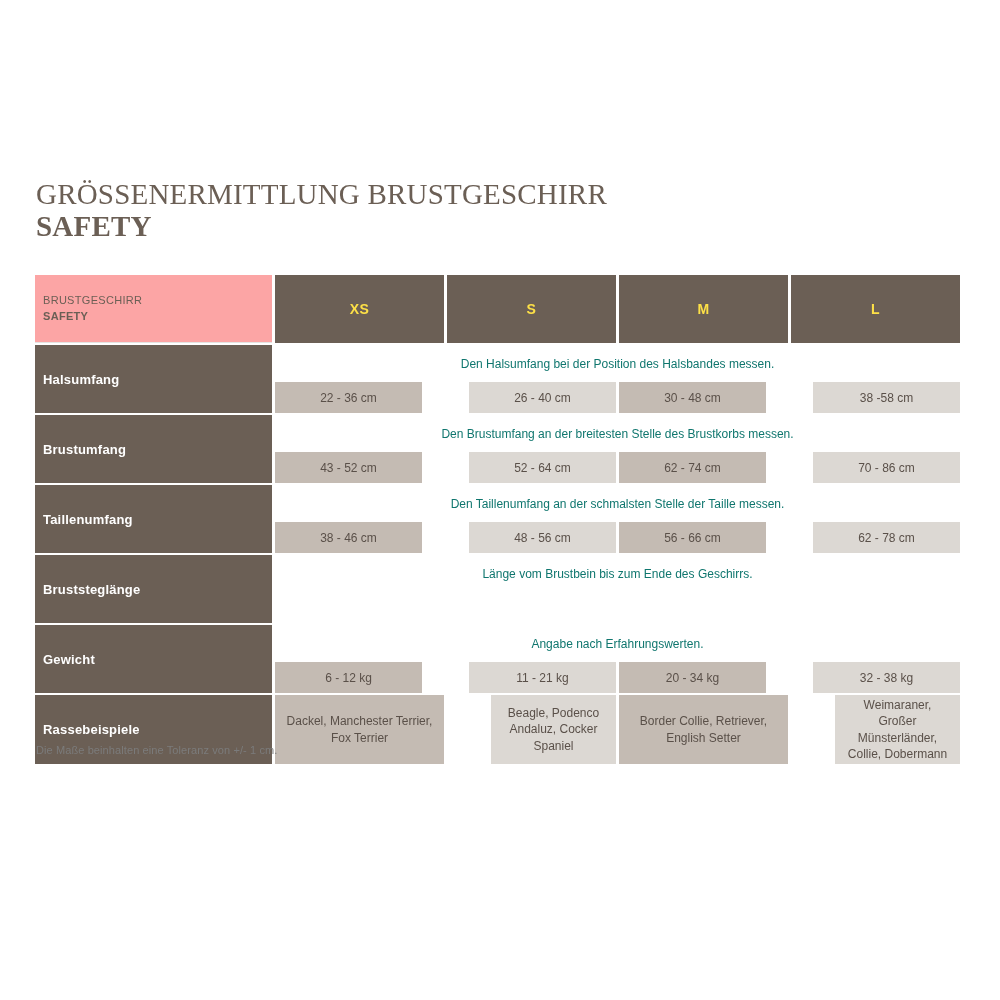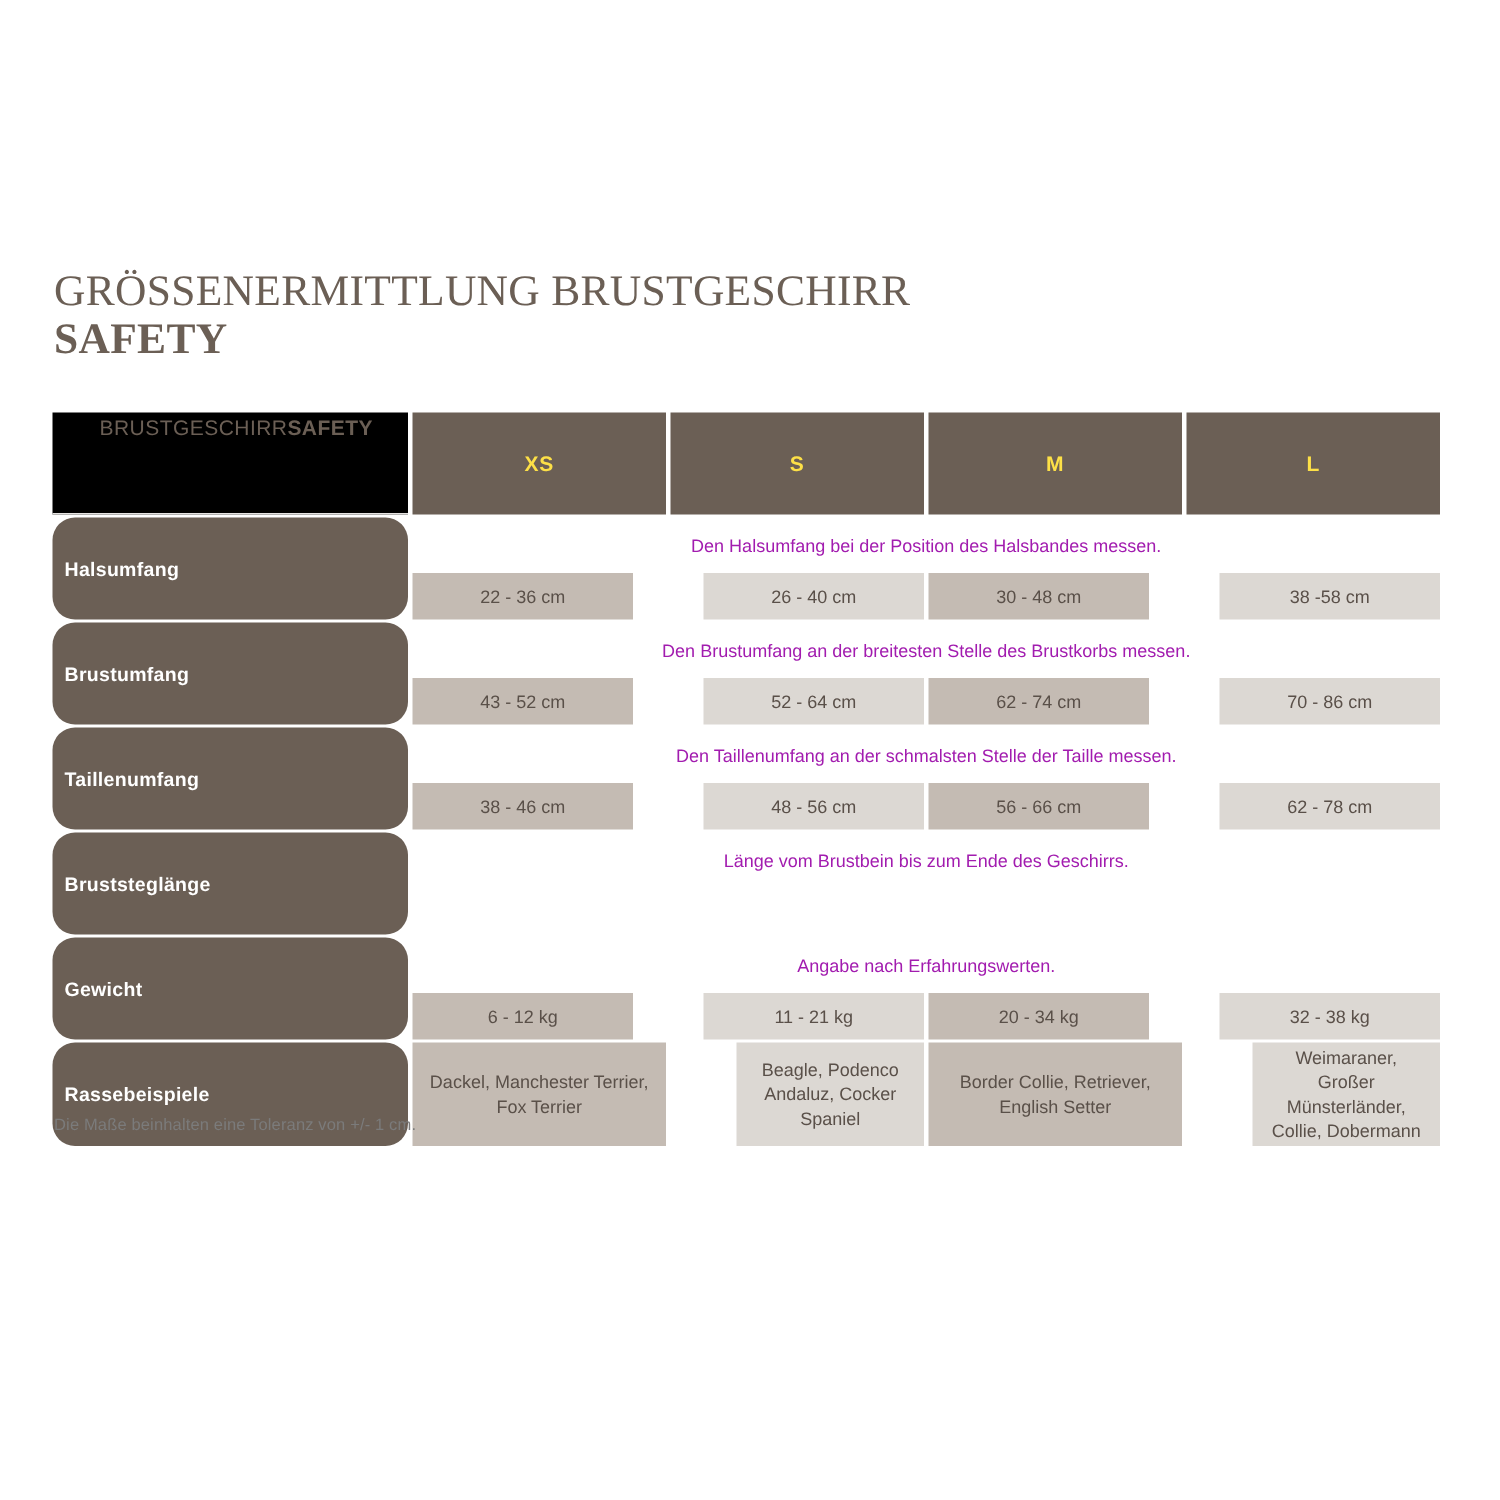--- a/index.html
+++ b/index.html
@@ -21,48 +21,48 @@
 
   
   .size-table{
     position:absolute;left:35px;top:275px;width:925px;
     display:grid;
     grid-template-columns:237px 169px 169px 169px 169px;
     grid-template-rows:68px 68px 68px 68px 68px 68px 69px;
     column-gap:3px;row-gap:2px;
   }
   .corner-cell{
-    background:#000000;color:#6b5f55;
-    display:flex;flex-direction:row;justify-content:center;
-    padding-left:8px;font-size:14px;line-height:1.45;
+    background:#fca5a5;color:#6b5f55;
+    display:flex;flex-direction:column;justify-content:center;
+    padding-left:8px;font-size:11px;line-height:1.45;
     border-bottom:1px solid #e6e4e2;
   }
   .corner-line1{font-weight:400;letter-spacing:0.3px;}
   .corner-line2{font-weight:700;letter-spacing:0.3px;}
 
   .size-head{
     background:#6b5f55;color:#fde047;
     display:flex;align-items:center;justify-content:center;
     font-size:14px;font-weight:700;letter-spacing:0.5px;
   }
 
   .label-cell{
     background:#6b5f55;color:#ffffff;
     display:flex;align-items:center;
-    padding-left:8px;font-size:13px;font-weight:700;letter-spacing:0.2px;border-radius:15px;
+    padding-left:8px;font-size:13px;font-weight:700;letter-spacing:0.2px;
   }
 
   .data-span{
     grid-column:2 / 6;
     display:flex;flex-direction:column;
   }
   .instruction{
     height:37px;background:#ffffff;
     display:flex;align-items:center;justify-content:center;
-    font-size:12px;color:#a21caf;
+    font-size:12px;color:#0f766e;
   }
   .values{
     height:31px;display:flex;gap:3px;
   }
   .vcell{
     flex:1;display:flex;align-items:center;justify-content:center;
     font-size:12px;color:#5a5049;
   }
   .bg-dark{background:#c4bbb3;}
   .bg-light{background:#dcd8d3;margin-left:44px;}

